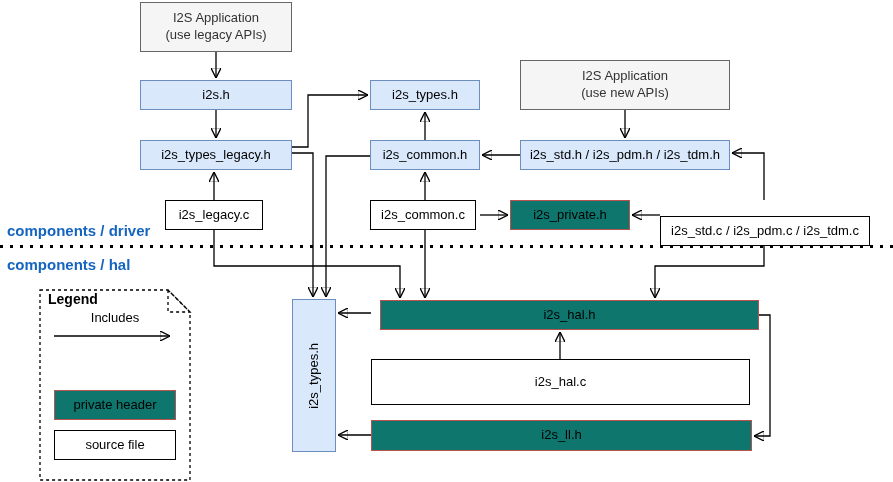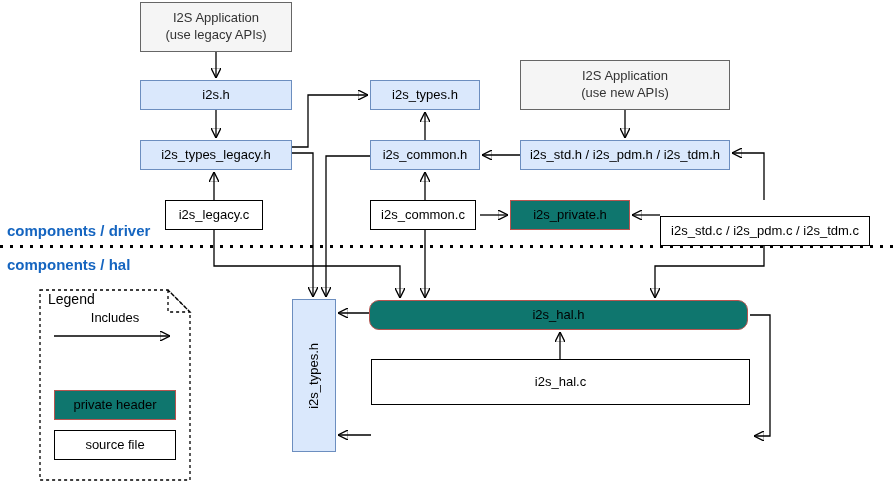--- a/index.html
+++ b/index.html
@@ -20,21 +20,21 @@
   .section-label {
     position:absolute; left:7px; font-weight:bold; font-size:15px; color:#1565c0;
     white-space:nowrap;
   }
   .sep {
     position:absolute; left:0; top:245px; width:893px; height:3px;
     background:repeating-linear-gradient(to right, #000 0 3px, transparent 3px 10px);
   }
   svg.overlay { position:absolute; left:0; top:0; width:893px; height:482px; }
   svg.overlay path, svg.overlay line { fill:none; stroke:#000; stroke-width:1.3; }
-  .legend-title { position:absolute; left:48px; top:291px; font-size:14px; font-weight:normal; color:#000; }
+  .legend-title { position:absolute; left:48px; top:291px; font-size:14px; font-weight:bold; color:#000; }
   .legend-includes { position:absolute; left:54px; top:310px; width:122px; text-align:center; font-size:13px; color:#000; }
 </style>
 </head>
 <body>
 
 <div class="canvas">
 
   <svg class="overlay">
     <defs>
       <marker id="arr" viewBox="0 0 10 10" refX="10" refY="5" markerWidth="8" markerHeight="8" orient="auto">
@@ -100,24 +100,25 @@
   <div class="node public" style="left:520px; top:140px; width:210px; height:30px;">i2s_std.h / i2s_pdm.h / i2s_tdm.h</div>
 
   <div class="node private" style="left:510px; top:200px; width:120px; height:30px;">i2s_private.h</div>
 
   <div class="node" style="left:660px; top:216px; width:210px; height:30px;">i2s_std.c / i2s_pdm.c / i2s_tdm.c</div>
 
   <div class="node public" style="left:292px; top:299px; width:44px; height:153px;">
     <span class="vtext">i2s_types.h</span>
   </div>
 
-  <div class="node private" style="left:369px; top:300px; width:379px; height:30px;border-radius:10px;">i2s_hal.h</div>
+  <div class="node private" style="left:380px; top:300px; width:379px; height:30px;">i2s_hal.h</div>
 
   <div class="node" style="left:371px; top:359px; width:379px; height:46px;">i2s_hal.c</div>
 
+  <div class="node private" style="left:371px; top:420px; width:381px; height:31px;">i2s_ll.h</div>
 
   <div class="legend-title">Legend</div>
   <div class="legend-includes">Includes</div>
 
 
   <div class="node private" style="left:54px; top:390px; width:122px; height:30px;">private header</div>
 
   <div class="node" style="left:54px; top:430px; width:122px; height:30px;">source file</div>
 
 </div>

